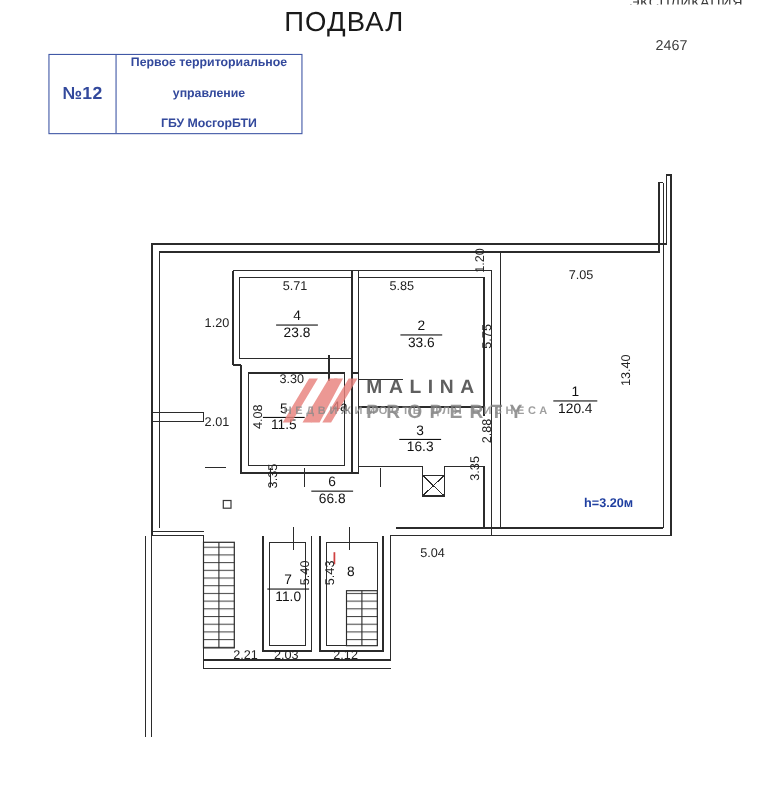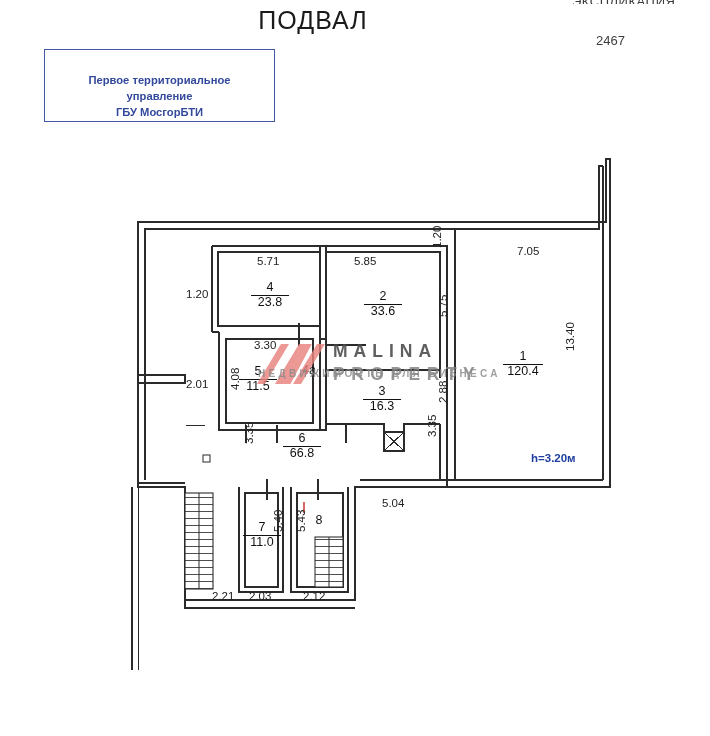--- a/index.html
+++ b/index.html
@@ -63,21 +63,21 @@
     width: 60px;
     border-right: 1.4px solid #4158a6;
     display: flex; align-items: center; justify-content: center;
     font-size: 16px;
     font-weight: 700;
     letter-spacing: 0.3px;
   }
   #bti-stamp-right {
     flex: 1;
     display: flex; flex-direction: column;
-    align-items: center; justify-content: flex-end;
+    align-items: center; justify-content: space-between;
     font-size: 11.2px;
     font-weight: 700;
     line-height: 1.42;
     text-align: center;
   }
 
   
   #plan-svg { position: absolute; left: 0; top: 0; }
 
   
@@ -170,20 +170,21 @@
 
 <div id="plan-root">
 
   <div id="clipped-header">ЭКСПЛИКАЦИЯ</div>
 
   <div id="page-title">ПОДВАЛ</div>
 
   <div id="doc-number">2467</div>
 
   <div id="bti-stamp">
+    <div id="bti-stamp-left">№12</div>
     <div id="bti-stamp-right">
       <span>Первое территориальное</span>
       <span>управление</span>
       <span>ГБУ МосгорБТИ</span>
     </div>
   </div>
 
   <svg id="plan-svg" width="710" height="736">
     <defs>
       <pattern id="stairHatchV" width="20" height="7" patternUnits="userSpaceOnUse">

